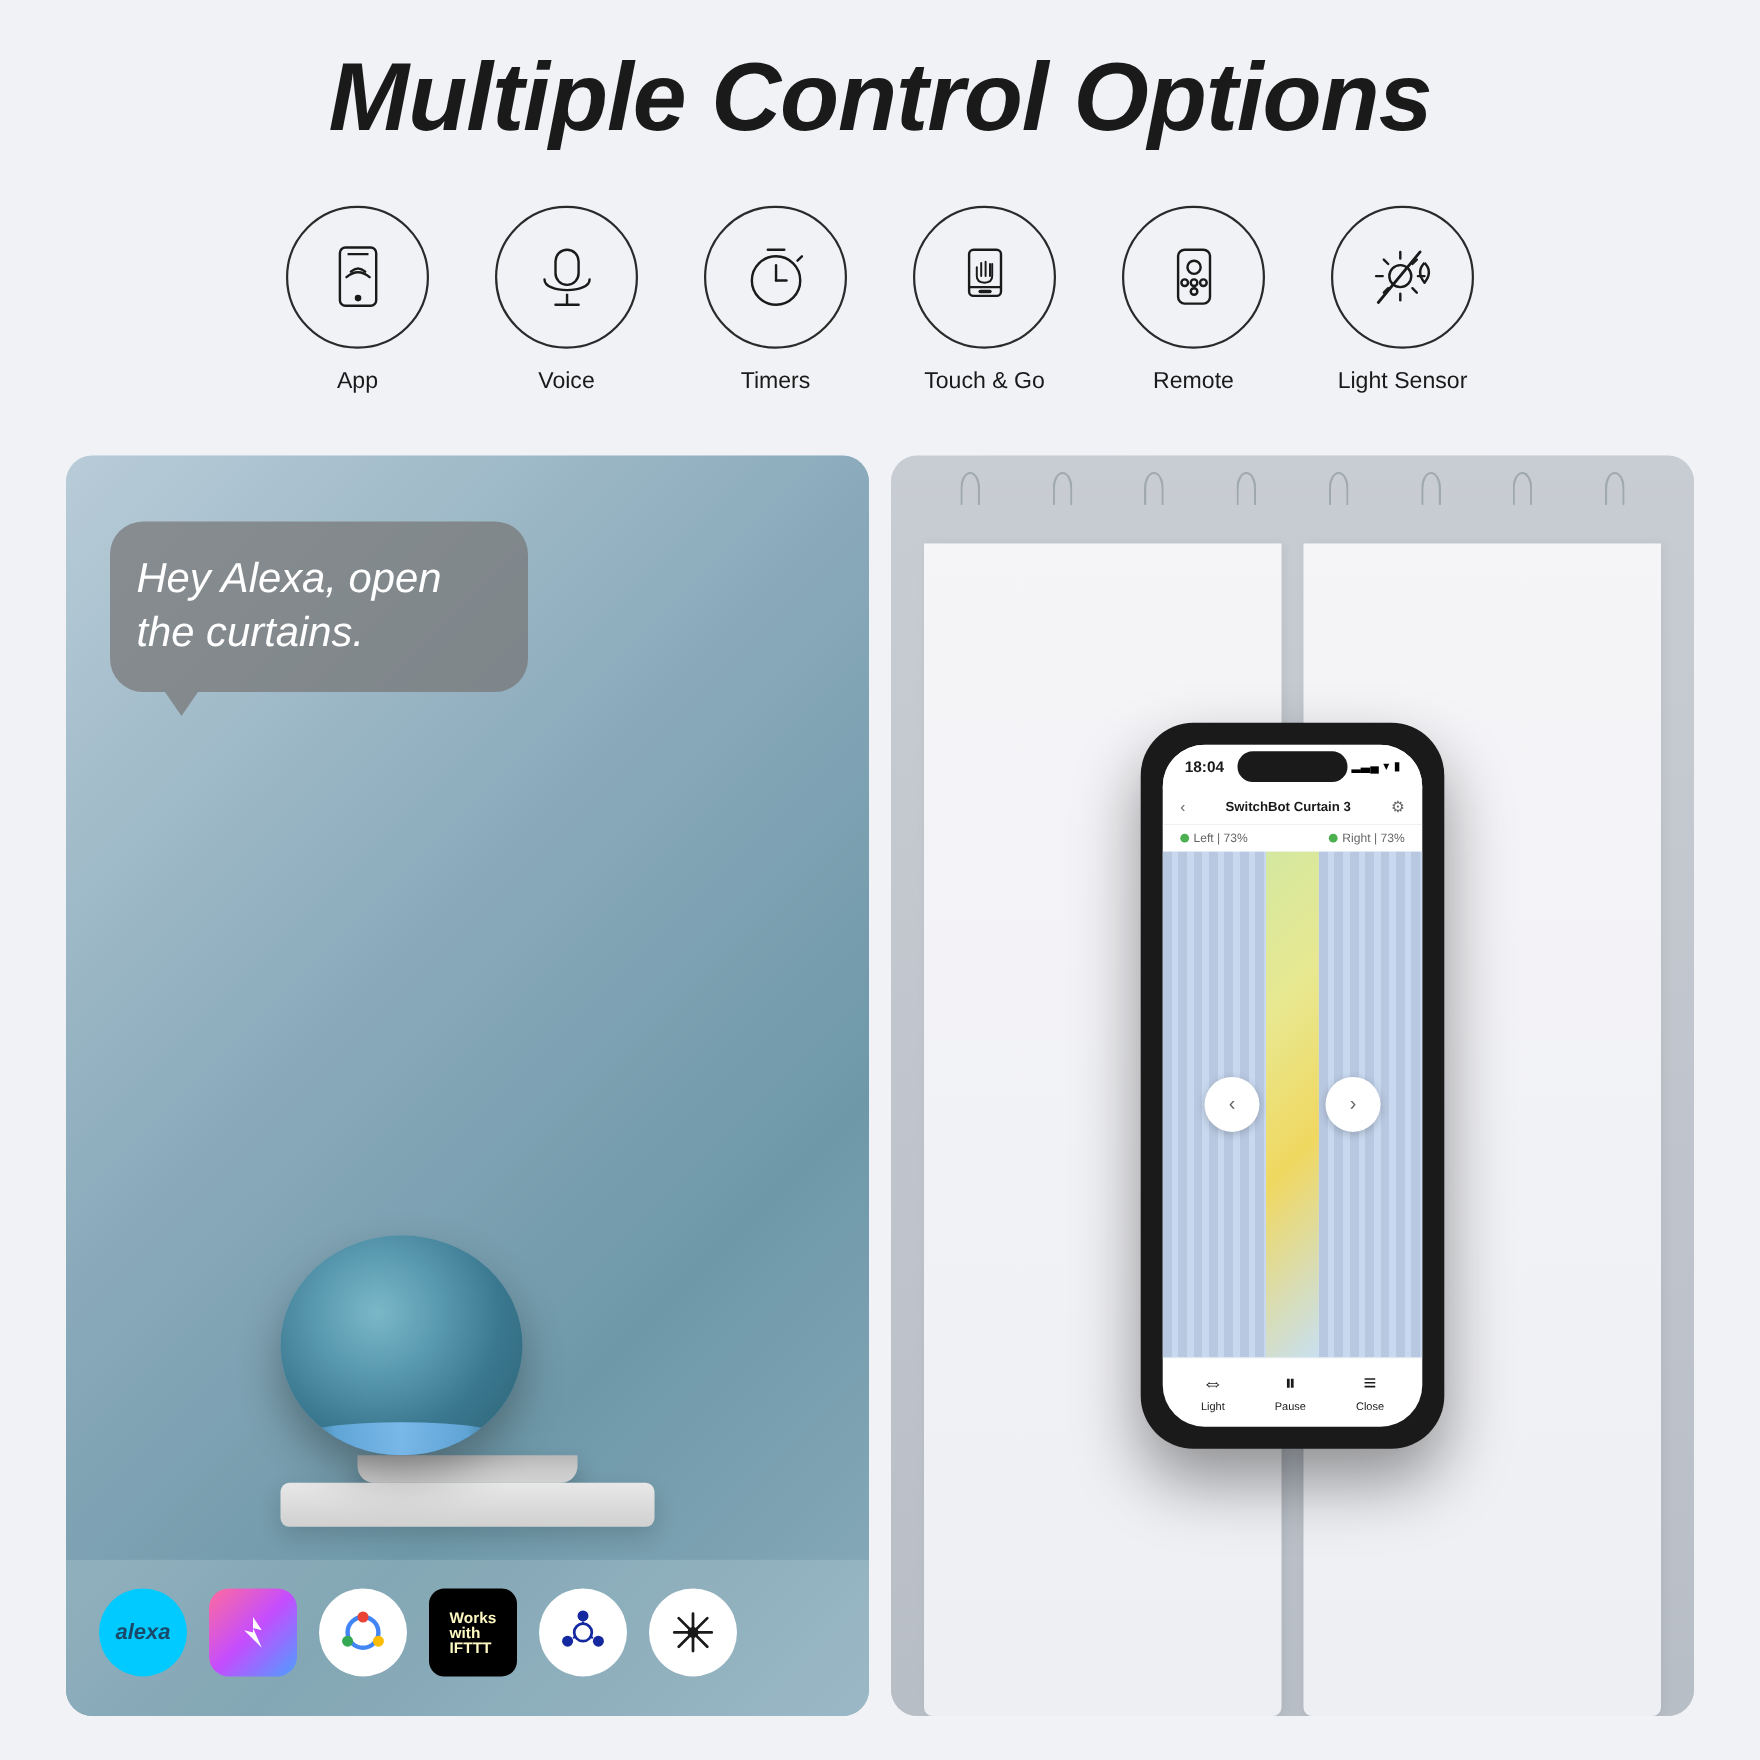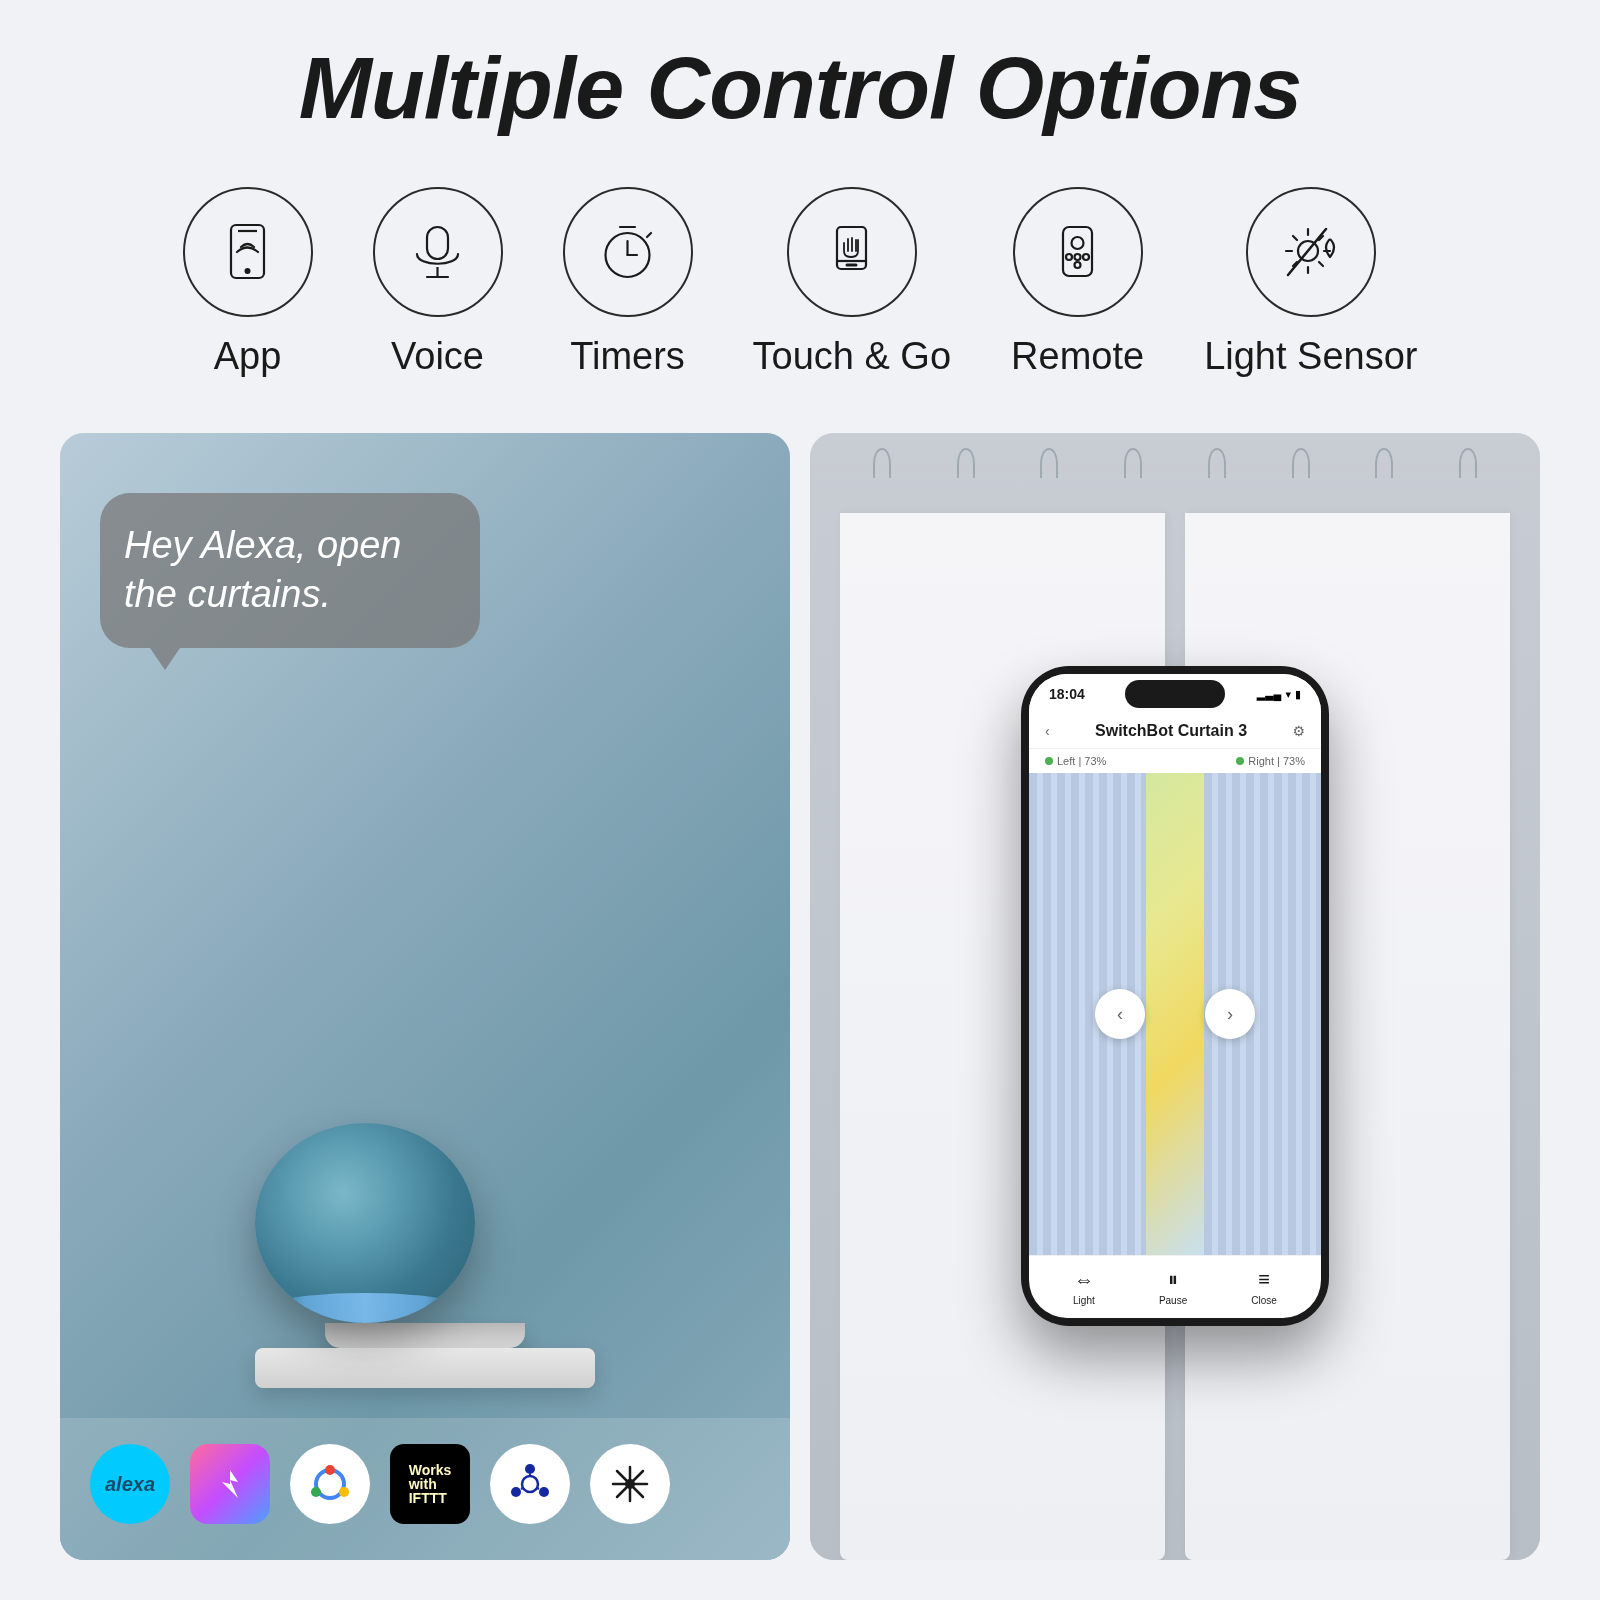--- a/index.html
+++ b/index.html
@@ -52,21 +52,21 @@
       justify-content: center;
       background: transparent;
     }
 
     .control-icon-circle svg {
       width: 65px;
       height: 65px;
     }
 
     .control-label {
-      font-size: 38px;
+      font-size: 21px;
       color: #1a1a1a;
       font-weight: 400;
       text-align: center;
     }
 
     .bottom-panels {
       display: flex;
       gap: 20px;
       width: 100%;
       flex: 1;
@@ -242,25 +242,25 @@
 
     .phone-hand-area {
       position: relative;
       z-index: 2;
       display: flex;
       flex-direction: column;
       align-items: center;
     }
 
     .phone-frame {
-      width: 308px;
+      width: 276px;
       height: 660px;
       background: #1a1a1a;
       border-radius: 48px;
-      padding: 8px;
+      padding: 20px;
       box-shadow: 0 30px 60px rgba(0,0,0,0.4);
       position: relative;
     }
 
     .phone-screen {
       width: 100%;
       height: 100%;
       background: white;
       border-radius: 38px;
       overflow: hidden;
@@ -305,21 +305,21 @@
 
     .phone-header {
       padding: 8px 16px;
       display: flex;
       align-items: center;
       justify-content: space-between;
       border-bottom: 1px solid #f0f0f0;
     }
 
     .phone-header-title {
-      font-size: 16px;
+      font-size: 12px;
       font-weight: 600;
       color: #1a1a1a;
     }
 
     .phone-status-bar {
       display: flex;
       justify-content: space-between;
       padding: 6px 16px;
       font-size: 11px;
       color: #666;

